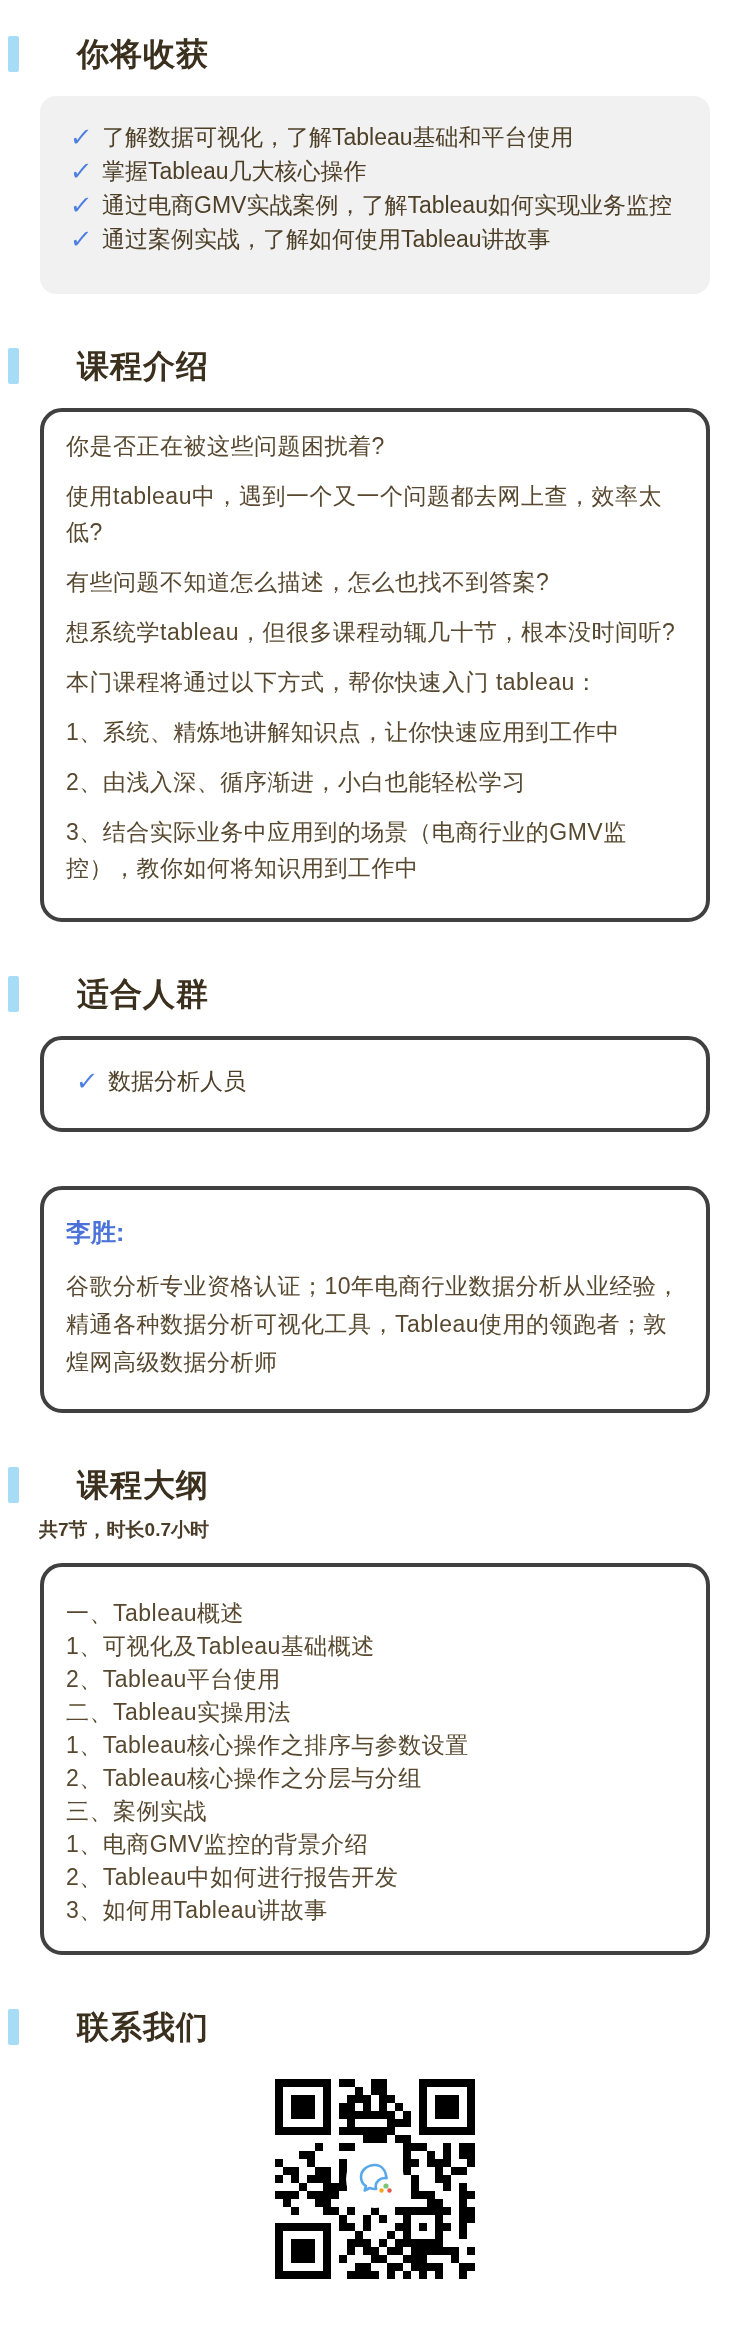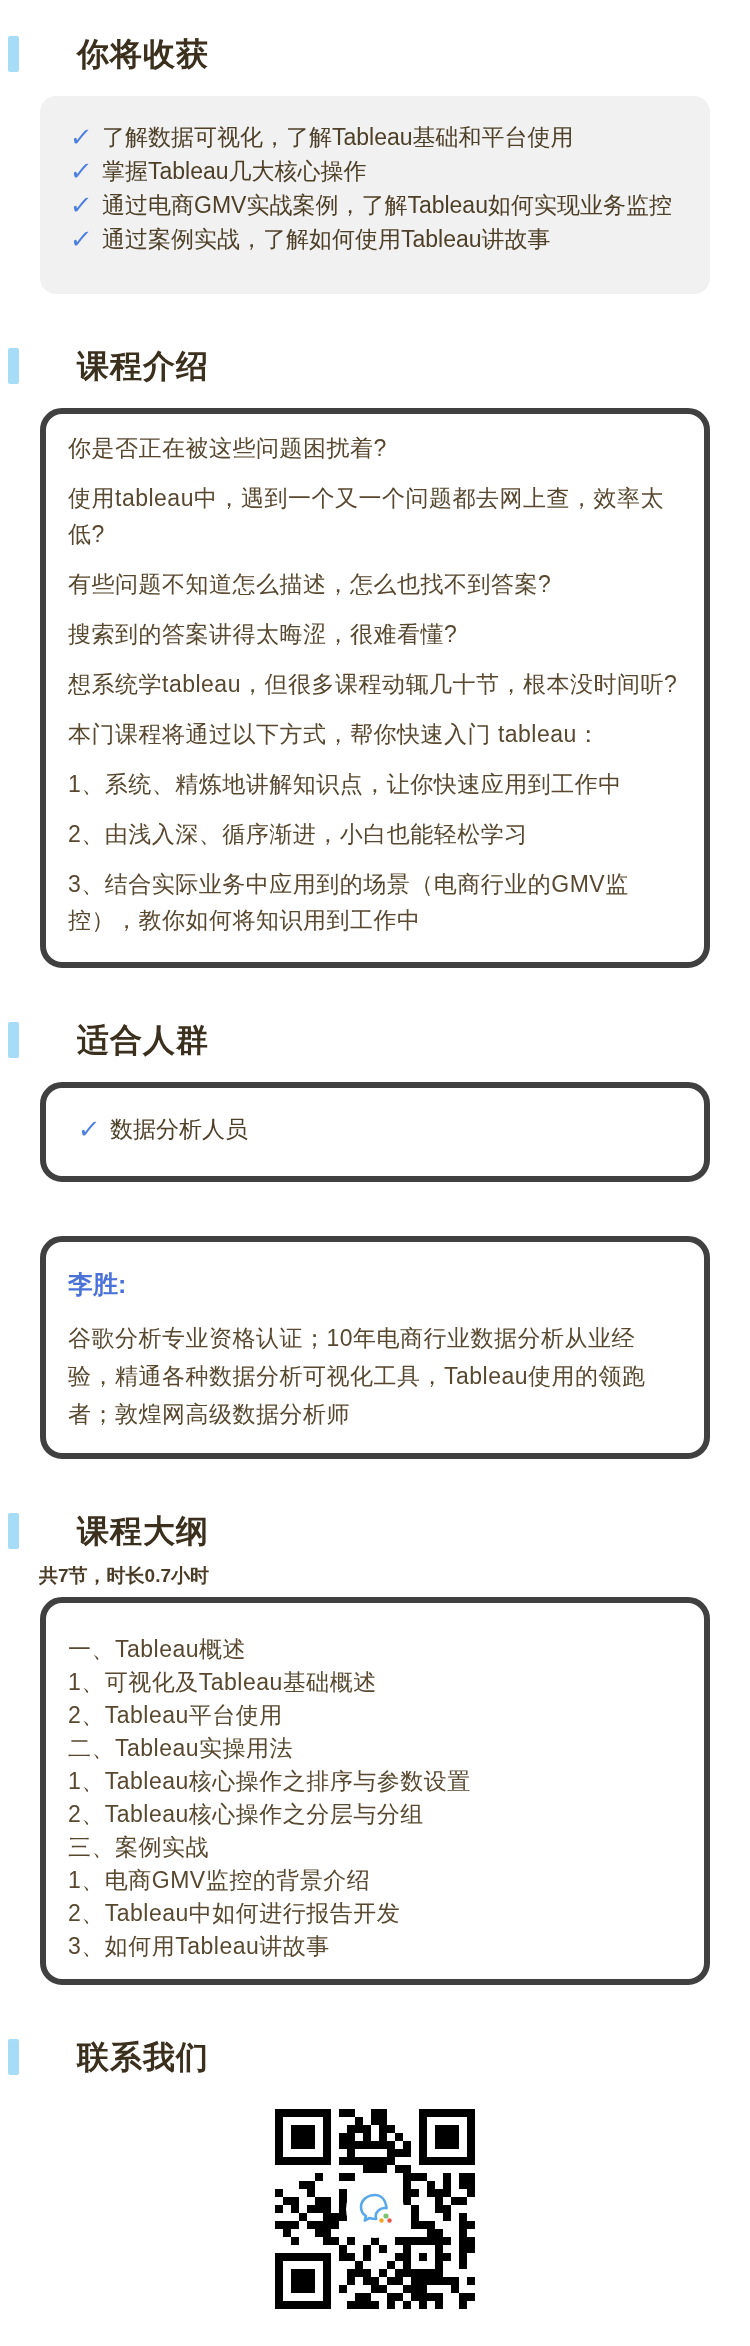--- a/index.html
+++ b/index.html
@@ -19,30 +19,30 @@
   }
   .sec-bar{
     width:11px;height:36px;border-radius:2px;
     background:#A6DCF5;margin-right:20px;flex:0 0 auto;
   }
   .sec-title{
     font-size:32px;font-weight:bold;color:#3B2F1D;
     letter-spacing:1px;line-height:1;
   }
   .sec-meta{
-    margin:-10px 0 8px 39px;
+    margin:-10px 0 20px 39px;
     font-size:19px;font-weight:bold;color:#4A3C27;
   }
   .gray-box{
     margin:0 40px;background:#F1F1F1;border-radius:16px;
     padding:24px 24px 38px 20px;
   }
   .line-box{
-    margin:0 40px;background:#ffffff;border:6px solid #404040;
-    border-radius:22px;padding:16px 24px 12px 22px;
+    margin:0 40px;background:#ffffff;border:4px solid #404040;
+    border-radius:22px;padding:16px 24px 20px 22px;
   }
   .check-row{
     display:flex;align-items:flex-start;
     font-size:23px;line-height:34px;color:#4E4028;
   }
   .check-mark{
     color:#4D7FE3;font-weight:bold;font-size:26px;
     width:42px;flex:0 0 auto;text-align:center;line-height:34px;
     transform:skewX(-6deg);
   }
@@ -107,21 +107,20 @@
 
 <div class="section">
   <div class="sec-header">
     <div class="sec-bar"></div>
     <div class="sec-title">课程介绍</div>
   </div>
   <div class="line-box">
     <p class="intro-p">你是否正在被这些问题困扰着?</p>
     <p class="intro-p">使用tableau中，遇到一个又一个问题都去网上查，效率太低?</p>
     <p class="intro-p">有些问题不知道怎么描述，怎么也找不到答案?</p>
-    <p class="intro-p">搜索到的答案讲得太晦涩，很难看懂?</p>
     <p class="intro-p">想系统学tableau，但很多课程动辄几十节，根本没时间听?</p>
     <p class="intro-p">本门课程将通过以下方式，帮你快速入门 tableau：</p>
     <p class="intro-p">1、系统、精炼地讲解知识点，让你快速应用到工作中</p>
     <p class="intro-p">2、由浅入深、循序渐进，小白也能轻松学习</p>
     <p class="intro-p">3、结合实际业务中应用到的场景（电商行业的GMV监控），教你如何将知识用到工作中</p>
   </div>
 </div>
 
 <div class="section">
   <div class="sec-header">

